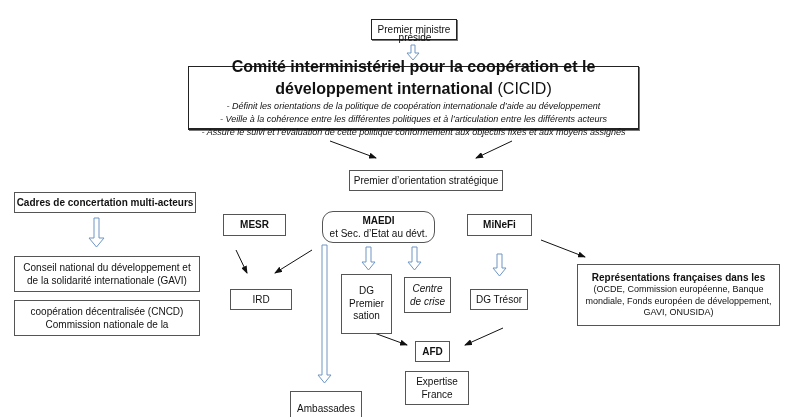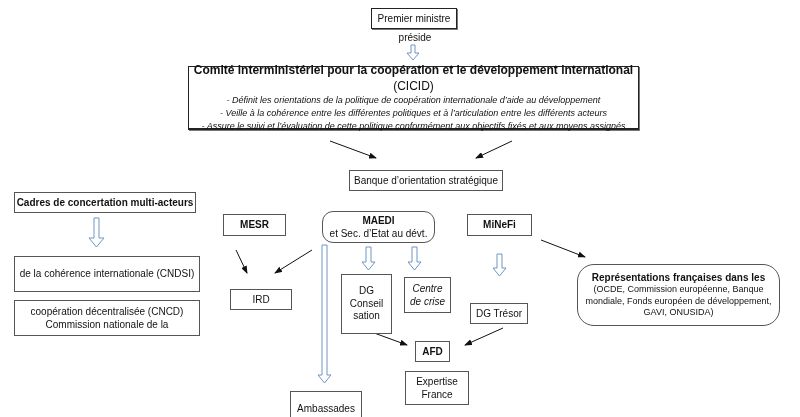--- a/index.html
+++ b/index.html
@@ -37,45 +37,46 @@
     <line x1="330" y1="141" x2="376" y2="158"></line>
     <line x1="512" y1="141" x2="476" y2="158"></line>
     <line x1="236" y1="250" x2="247" y2="273"></line>
     <line x1="312" y1="250" x2="275" y2="273"></line>
     <line x1="541" y1="240" x2="585" y2="257"></line>
     <line x1="366" y1="330" x2="407" y2="345"></line>
     <line x1="503" y1="328" x2="465" y2="345"></line>
   </g>
 </svg>
 
-<div class="box thick" style="left:371px; top:8px; width:86px; height:21px;">
+<div class="box thick" style="left:371px; top:19px; width:86px; height:21px;">
   <span>Premier ministre</span>
 </div>
 <div class="label" style="left:390px; top:32px; width:50px;">préside</div>
 
 <div class="box thick" style="left:188px; top:66px; width:451px; height:64px; border-width:1px 1px 2px 1px;">
-  <div style="font-size:12px;">
+  <div style="font-size:16px;">
     <span class="bold">Comité interministériel pour la coopération et le développement international</span>
     <span>(CICID)</span>
   </div>
   <div class="ital">- Définit les orientations de la politique de coopération internationale d’aide au développement</div>
   <div class="ital">- Veille à la cohérence entre les différentes politiques et à l’articulation entre les différents acteurs</div>
   <div class="ital">- Assure le suivi et l’évaluation de cette politique conformément aux objectifs fixés et aux moyens assignés</div>
 </div>
 
 <div class="box" style="left:349px; top:170px; width:154px; height:21px;">
-  <span>Banque d’orientation stratégique</span>
+  <span>Premier d’orientation stratégique</span>
 </div>
 
 <div class="box" style="left:14px; top:192px; width:182px; height:21px;">
   <span class="bold">Cadres de concertation multi-acteurs</span>
 </div>
 
 <div class="box" style="left:14px; top:256px; width:186px; height:36px;">
-  <span>de la cohérence internationale (CNDSI)</span>
+  <span>Conseil national du développement et</span>
+  <span>de la solidarité internationale (GAVI)</span>
 </div>
 
 <div class="box" style="left:14px; top:300px; width:186px; height:36px;">
   <span>coopération décentralisée (CNCD)</span>
   <span>Commission nationale de la</span>
 </div>
 
 <div class="box" style="left:223px; top:214px; width:63px; height:22px;">
   <span class="bold">MESR</span>
 </div>
@@ -88,44 +89,44 @@
 <div class="box" style="left:467px; top:214px; width:65px; height:22px;">
   <span class="bold">MiNeFi</span>
 </div>
 
 <div class="box" style="left:230px; top:289px; width:62px; height:21px;">
   <span>IRD</span>
 </div>
 
 <div class="box" style="left:341px; top:274px; width:51px; height:60px; line-height:1.25;">
   <span>DG</span>
-  <span>Conseil</span>
+  <span>Premier</span>
   <span>sation</span>
 </div>
 
 <div class="box" style="left:404px; top:277px; width:47px; height:36px;font-style:italic;">
   <span>Centre</span>
   <span>de crise</span>
 </div>
 
-<div class="box" style="left:470px; top:289px; width:58px; height:21px;margin-top:14px;">
+<div class="box" style="left:470px; top:289px; width:58px; height:21px;">
   <span>DG Trésor</span>
 </div>
 
 <div class="box" style="left:415px; top:341px; width:35px; height:21px;">
   <span class="bold">AFD</span>
 </div>
 
 <div class="box" style="left:405px; top:371px; width:64px; height:34px;">
   <span>Expertise</span>
   <span>France</span>
 </div>
 
 <div class="box" style="left:290px; top:391px; width:72px; height:36px;">
   <span>Ambassades</span>
 </div>
 
-<div class="box" style="left:577px; top:264px; width:203px; height:62px; line-height:1.3;border-radius:17px;">
+<div class="box" style="left:577px; top:264px; width:203px; height:62px; line-height:1.3;">
   <span class="bold">Représentations françaises dans les</span>
   <span style="font-size:9px;">(OCDE, Commission européenne, Banque</span>
   <span style="font-size:9px;">mondiale, Fonds européen de développement,</span>
   <span style="font-size:9px;text-align:right;">GAVI, ONUSIDA)</span>
 </div>
 
 </body></html>

